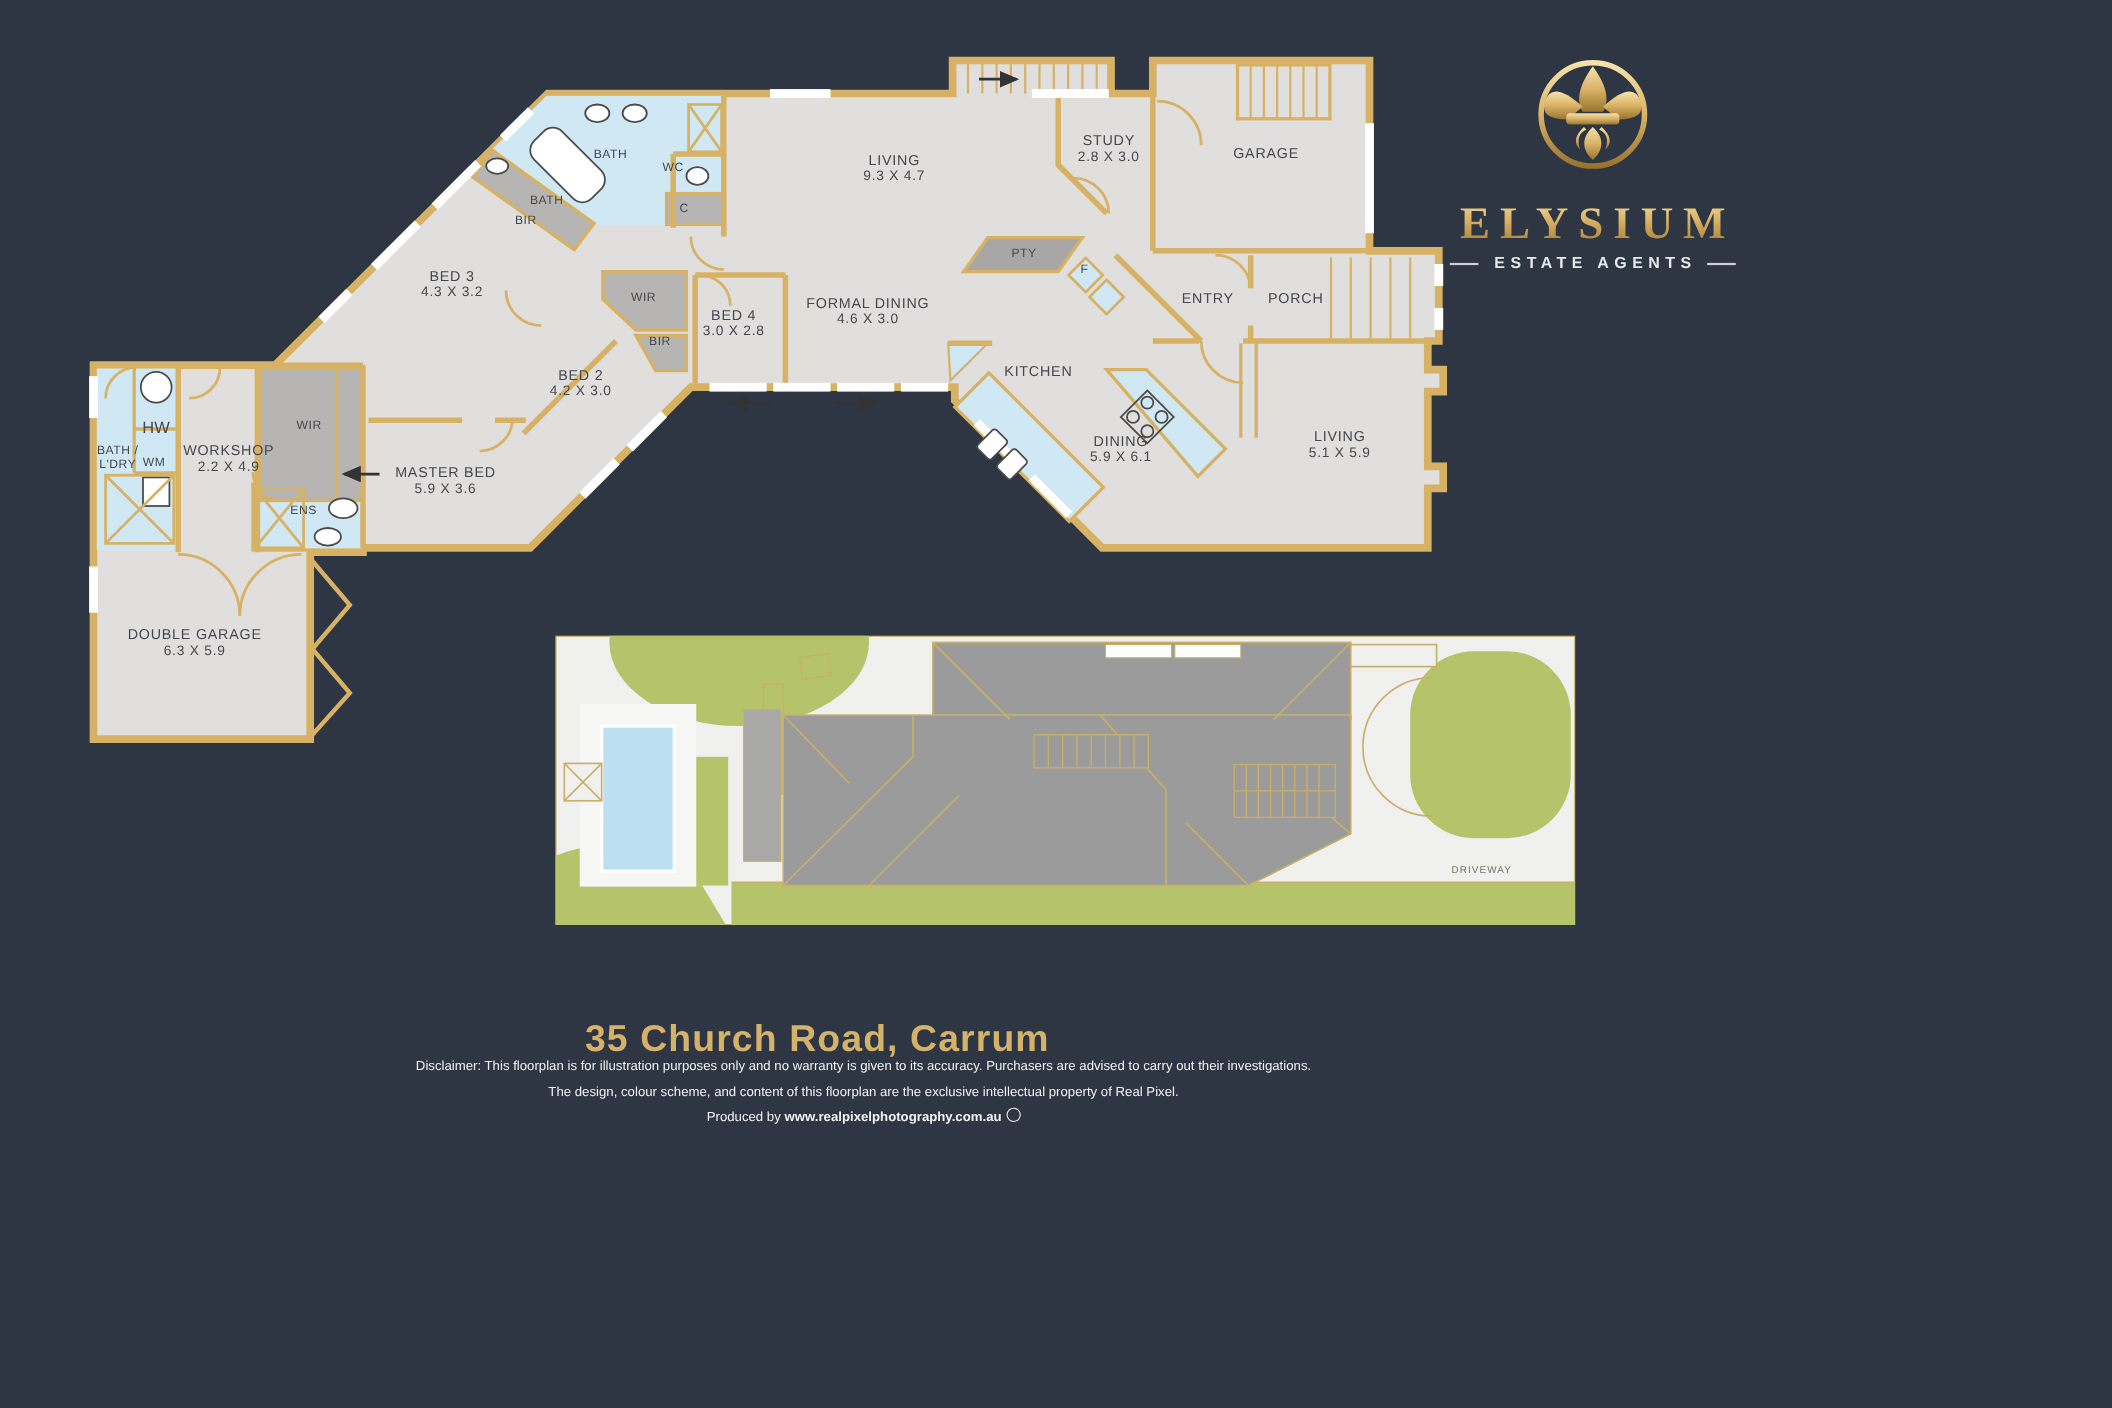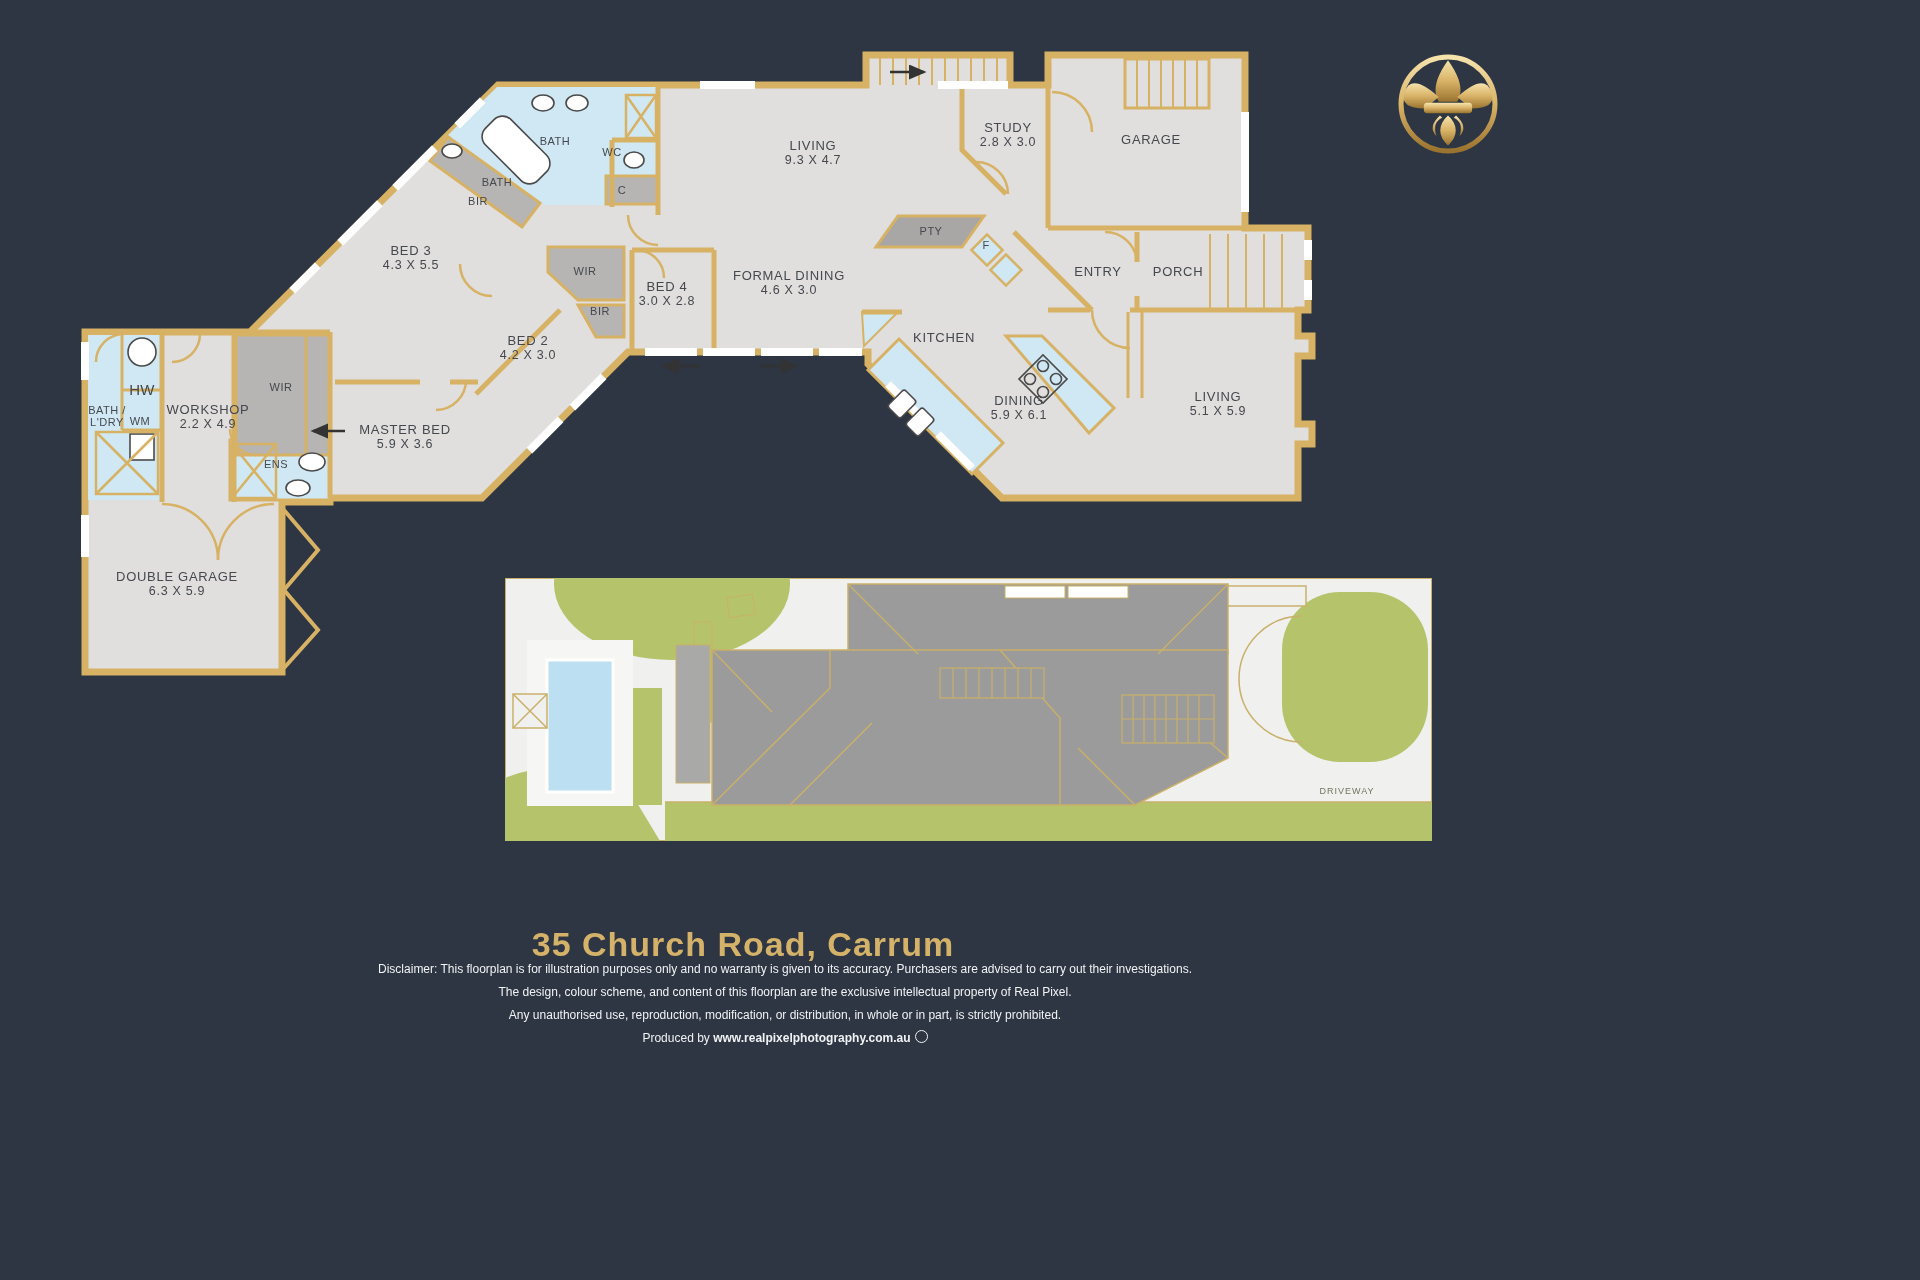--- a/index.html
+++ b/index.html
@@ -300,21 +300,21 @@
       <span>C</span>
     </div>
 <div class="rl small" style="left:497px;top:182px">
       <span>BATH</span>
     </div>
 <div class="rl small" style="left:478px;top:201px">
       <span>BIR</span>
     </div>
 <div class="rl" style="left:411px;top:258px">
       <span>BED 3</span>
-      <span class="dims">4.3 X 5.5</span>
+      <span class="dims">4.3 X 3.2</span>
     </div>
 <div class="rl small" style="left:585px;top:271px">
       <span>WIR</span>
     </div>
 <div class="rl small" style="left:600px;top:311px">
       <span>BIR</span>
     </div>
 <div class="rl" style="left:667px;top:294px">
       <span>BED 4</span>
       <span class="dims">3.0 X 2.8</span>
@@ -386,24 +386,32 @@
       <span>HW</span>
     </div>
 <div class="rl" style="left:177px;top:584px">
       <span>DOUBLE GARAGE</span>
       <span class="dims">6.3 X 5.9</span>
     </div>
 <div class="rl site" style="left:1347px;top:791px">
       <span>DRIVEWAY</span>
     </div>
 
+<div class="logo">
+  <div style="height:150px"></div>
+  <div class="brand">ELYSIUM</div>
+  <div class="tagline">
+    <span class="dash"></span>
+    <span>ESTATE AGENTS</span>
+    <span class="dash"></span>
+  </div>
+</div>
 
 <div class="title">35 Church Road, Carrum</div>
 <div class="disclaimer">
   <div>Disclaimer: This floorplan is for illustration purposes only and no warranty is given to its accuracy. Purchasers are advised to carry out their investigations.</div>
   <div>The design, colour scheme, and content of this floorplan are the exclusive intellectual property of Real Pixel.</div>
-  <div>Any unauthorised use, reproduction, modification, or distribution, in whole or in part, is strictly prohibited.</div>
   <div>
     <span>Produced by </span><b>www.realpixelphotography.com.au</b><span class="badge"></span>
   </div>
 </div>
 
 </div>
 
 </body></html>

